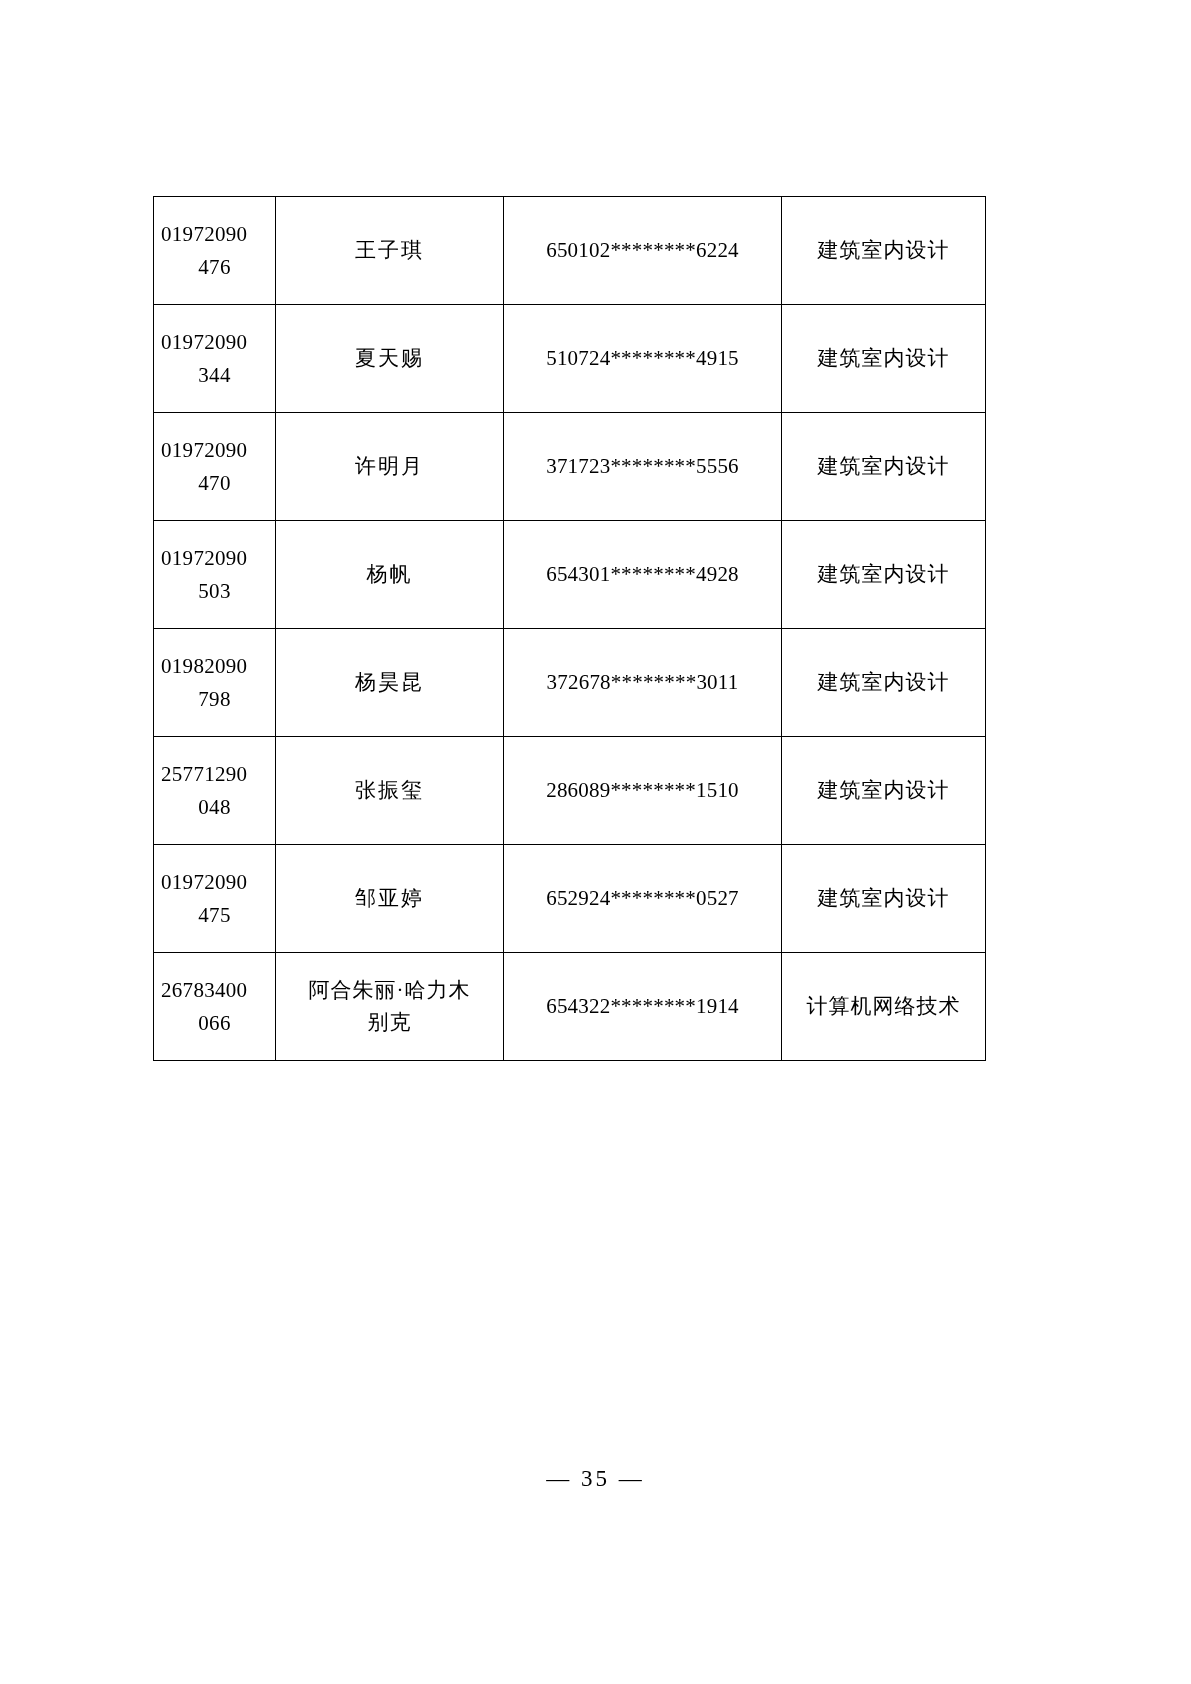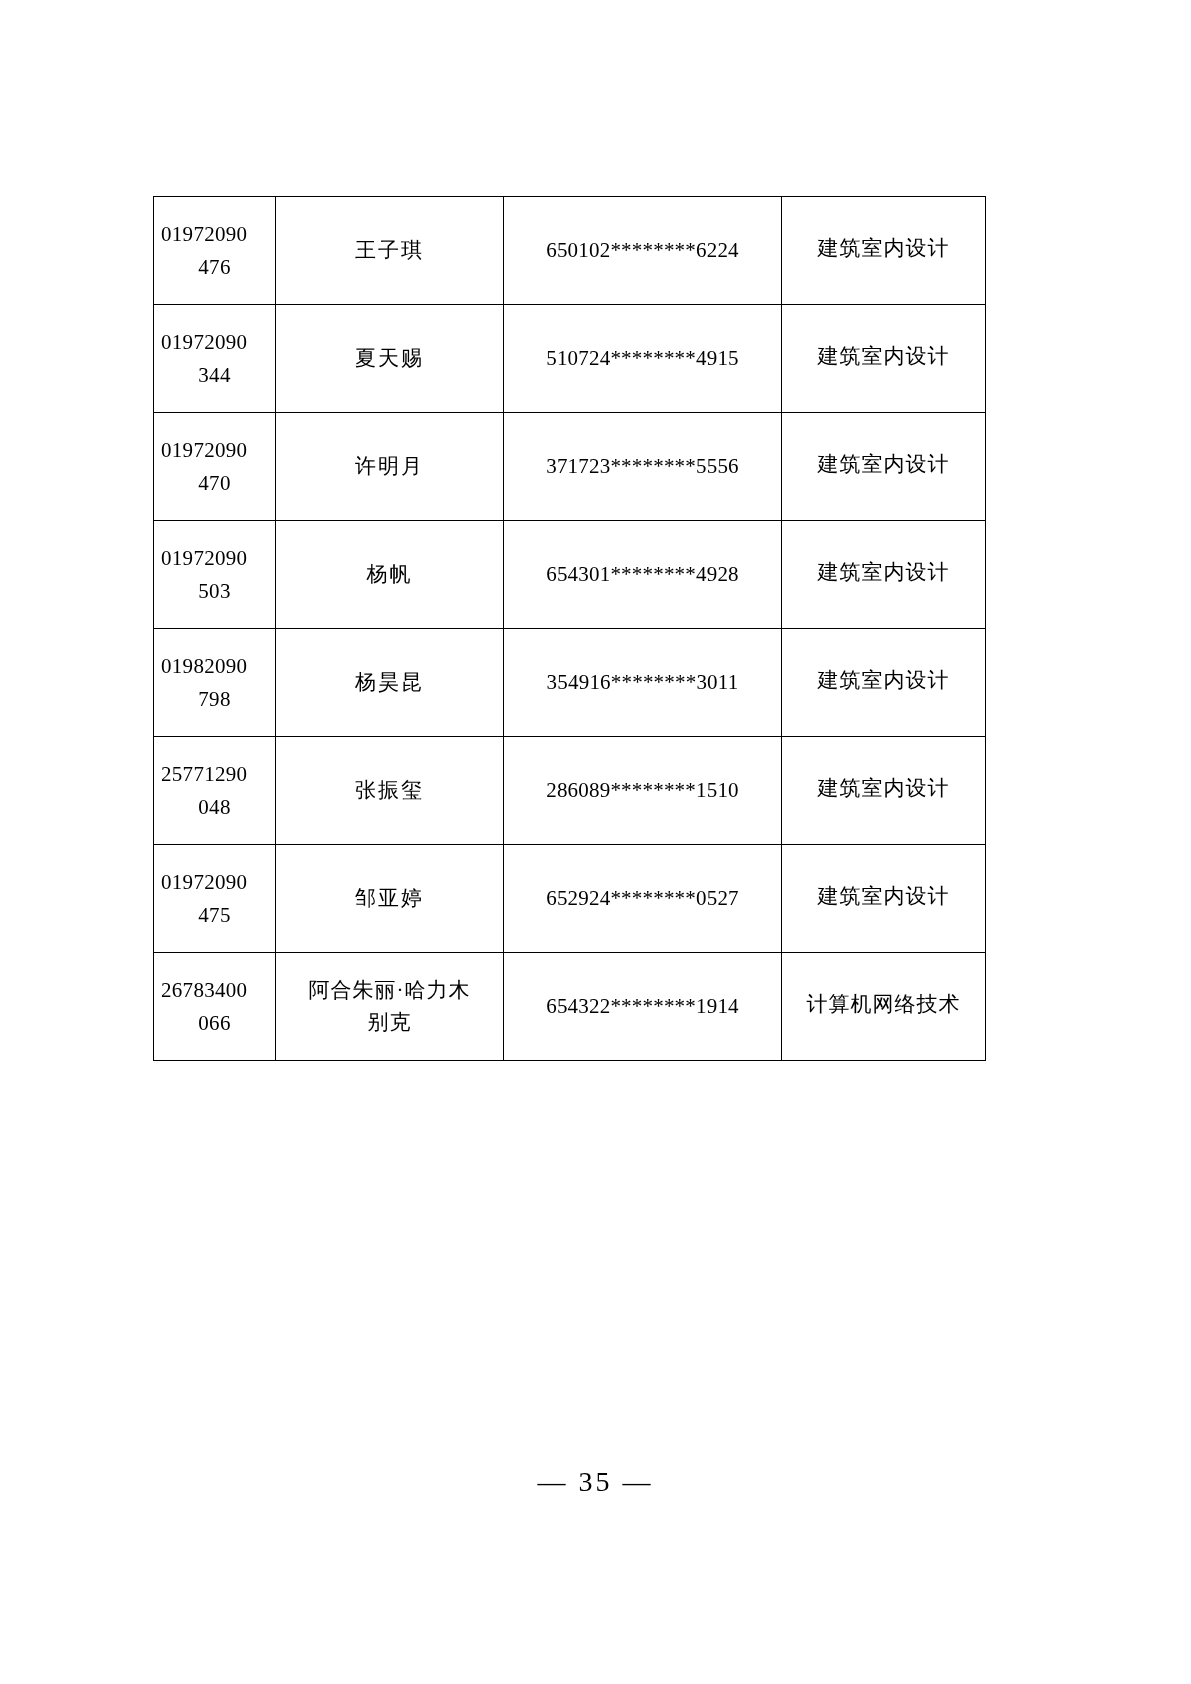--- a/index.html
+++ b/index.html
@@ -68,30 +68,29 @@
     line-height: 1.5;
     letter-spacing: 1px;
   }
   td.cell-idno {
     font-size: 21px;
     letter-spacing: 0.2px;
   }
   td.cell-major {
     font-size: 21px;
     letter-spacing: 1px;
-    font-family: Liberation Mono, monospace;
   }
 
   .page-number {
     position: absolute;
     left: 0;
     top: 1466px;
     width: 1191px;
     text-align: center;
-    font-size: 28px;
+    font-size: 23px;
     letter-spacing: 3px;
   }
 </style>
 </head>
 <body>
 
 <div class="page">
 
   <div class="table-wrap">
     <table class="roster">
@@ -137,21 +136,21 @@
           <td class="cell-name">杨帆</td>
           <td class="cell-idno">654301********4928</td>
           <td class="cell-major">建筑室内设计</td>
         </tr>
         <tr>
           <td class="cell-id">
               <span class="id-line-1">01982090</span>
               <span class="id-line-2">798</span>
             </td>
           <td class="cell-name">杨昊昆</td>
-          <td class="cell-idno">354916********3011</td>
+          <td class="cell-idno">372678********3011</td>
           <td class="cell-major">建筑室内设计</td>
         </tr>
         <tr>
           <td class="cell-id">
               <span class="id-line-1">25771290</span>
               <span class="id-line-2">048</span>
             </td>
           <td class="cell-name">张振玺</td>
           <td class="cell-idno">286089********1510</td>
           <td class="cell-major">建筑室内设计</td>

